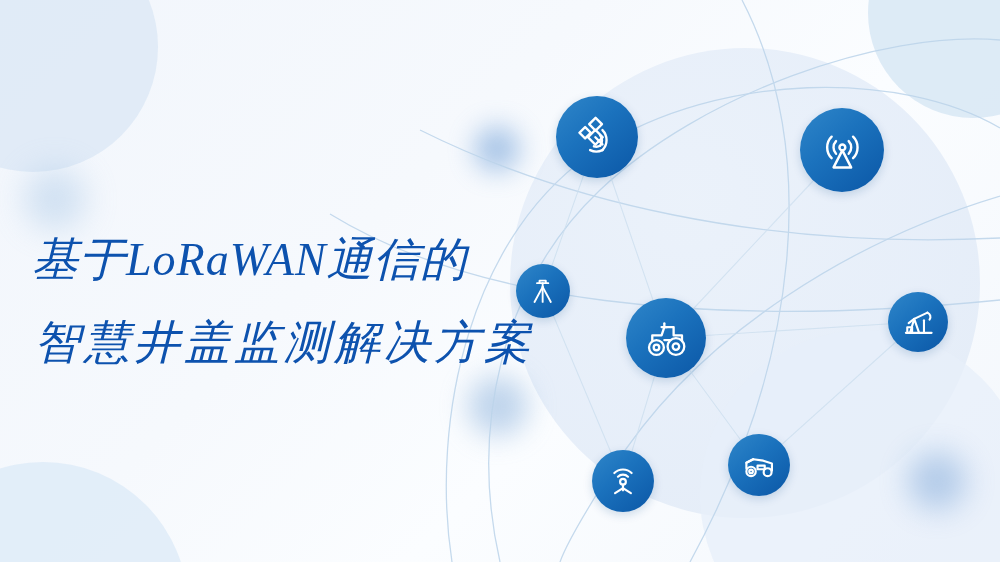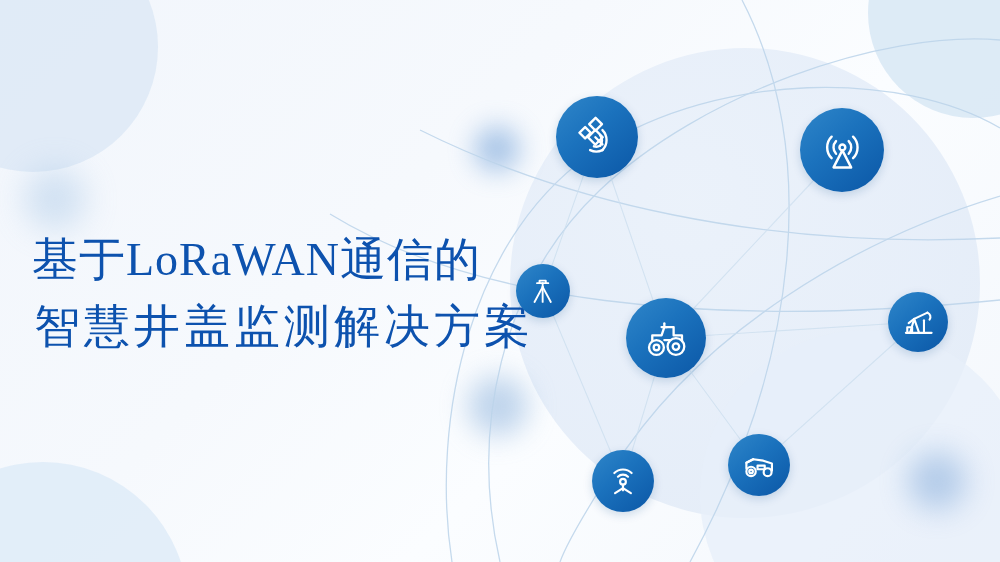--- a/index.html
+++ b/index.html
@@ -10,20 +10,21 @@
   }
   * { box-sizing: border-box; }
 
   .slide {
     position: relative;
     width: 1000px;
     height: 562px;
     overflow: hidden;
     font-family: "Liberation Sans", "DejaVu Sans", sans-serif;
     background: linear-gradient(135deg, #f2f6fc 0%, #f6f9fd 38%, #fbfdff 62%, #f3f7fc 100%);
+    font-style: italic;
   }
 
   
   .bg-layer {
     position: absolute;
     inset: 0;
     overflow: hidden;
     pointer-events: none;
   }
   .blob {
@@ -108,20 +109,21 @@
     font-weight: 400;
     font-size: 46px;
     line-height: 1.46;
     letter-spacing: 1px;
     color: #0d52ae;
     white-space: nowrap;
   }
   .title-line.line-2 {
     letter-spacing: 4px;
     padding-left: 2px;
+    margin-top: 16px;
   }
 
   
   .node {
     position: absolute;
     border-radius: 50%;
     background: linear-gradient(140deg, #2f86c9 0%, #1b72bd 42%, #0b57a6 100%);
     box-shadow: 0 3px 10px rgba(13, 70, 135, .18);
     display: flex;
     align-items: center;

